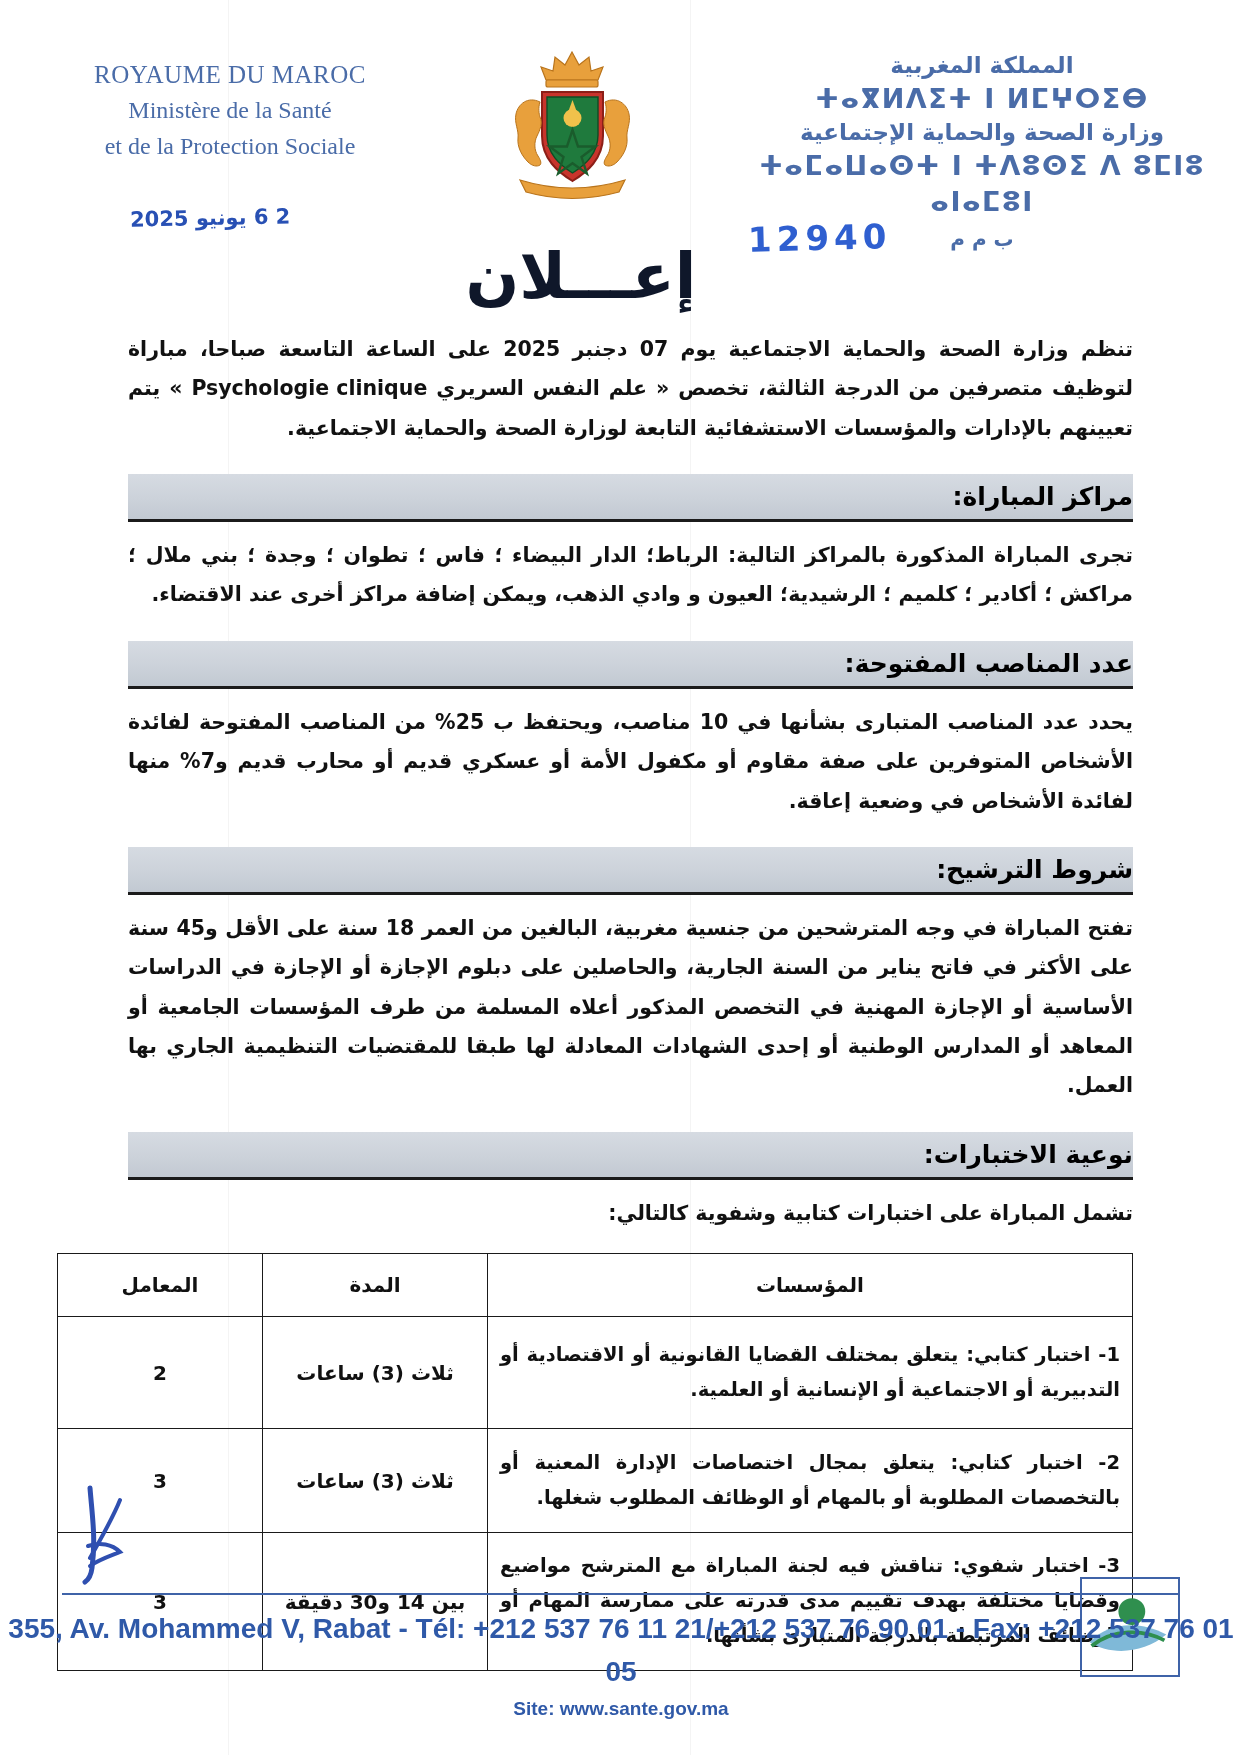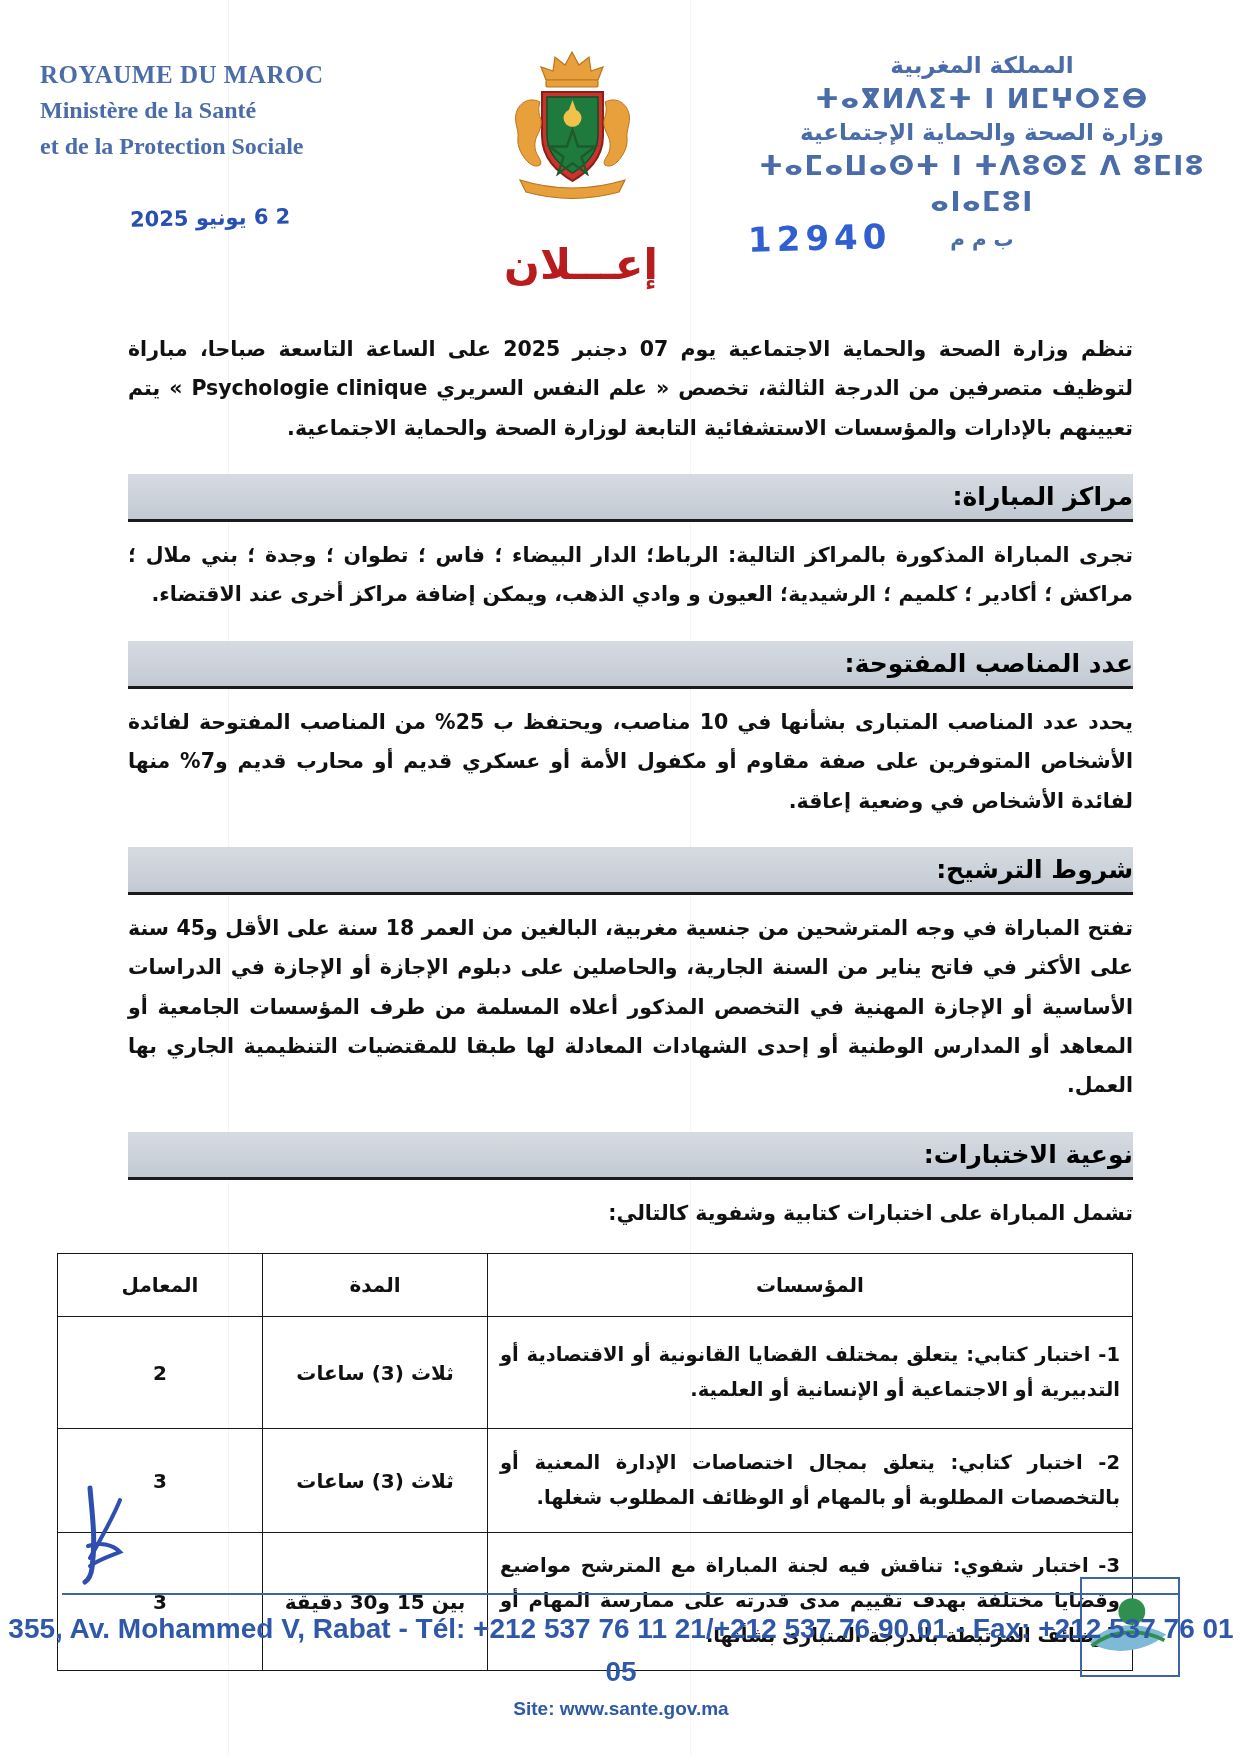--- a/index.html
+++ b/index.html
@@ -34,23 +34,23 @@
     top: 46px;
     left: 0;
     right: 0;
     height: 185px;
   }
   .hdr-fr {
     position: absolute;
     left: 40px;
     top: 10px;
     width: 380px;
-    text-align: left;
+    text-align: center;
     color: #4a6ca8;
-    font-weight: bold;
+    font-weight: normal;
     line-height: 1.48;
   }
   .hdr-fr .l1 { font-size: 25px; letter-spacing: .5px; }
   .hdr-fr .l2 { font-size: 24px; }
   .hdr-fr .l3 { font-size: 24px; }
 
   .hdr-ar {
     position: absolute;
     right: 30px;
     top: 4px;
@@ -113,25 +113,25 @@
     transform: rotate(-1.5deg);
   }
 
   
   .doc-title {
     position: absolute;
     top: 240px;
     left: 0;
     right: 0;
     text-align: center;
-    font-size: 42px;
-    font-weight: bold;
-    direction: rtl;
-    font-family: "DejaVu Sans", "Liberation Sans", sans-serif;
-    color: #b91c1c;
+    font-size: 63px;
+    font-weight: bold;
+    direction: rtl;
+    font-family: "DejaVu Sans", "Liberation Sans", sans-serif;
+    color: #0f172a;
     padding-right: 80px;
   }
 
   
   .body-wrap {
     position: absolute;
     top: 330px;
     left: 128px;
     width: 1005px;
     direction: rtl;
@@ -355,21 +355,21 @@
             <span>اختبار كتابي: يتعلق بمجال اختصاصات الإدارة المعنية أو بالتخصصات المطلوبة أو بالمهام أو الوظائف المطلوب شغلها.</span>
           </td>
           <td class="cell-dur">ثلاث (3) ساعات</td>
           <td class="cell-coef">3</td>
         </tr>
         <tr class="row-h3">
           <td class="cell-test">
             <span class="num">3-</span>
             <span>اختبار شفوي: تناقش فيه لجنة المباراة مع المترشح مواضيع وقضايا مختلفة بهدف تقييم مدى قدرته على ممارسة المهام أو الوظائف المرتبطة بالدرجة المتبارى بشأنها.</span>
           </td>
-          <td class="cell-dur">بين 15 و30 دقيقة</td>
+          <td class="cell-dur">بين 14 و30 دقيقة</td>
           <td class="cell-coef">3</td>
         </tr>
       </tbody>
     </table>
   </div>
 
   <div class="signature">
     <svg viewBox="0 0 90 110" width="90" height="110" aria-hidden="true">
       <path d="M14 8 C16 34, 20 58, 16 88 C15 96, 12 100, 9 102" fill="none" stroke="#2f4fb0" stroke-width="5" stroke-linecap="round"></path>
       <path d="M44 20 C36 40, 24 60, 14 78" fill="none" stroke="#2f4fb0" stroke-width="4" stroke-linecap="round"></path>

